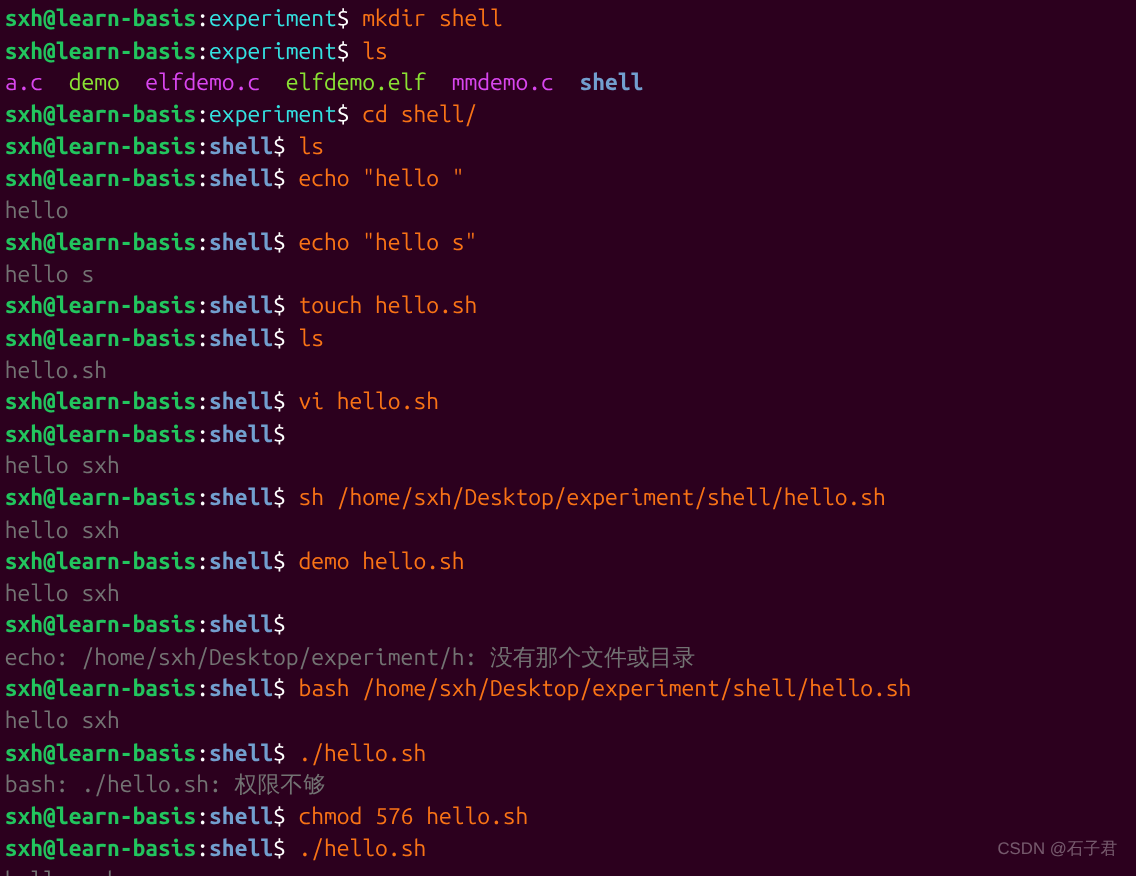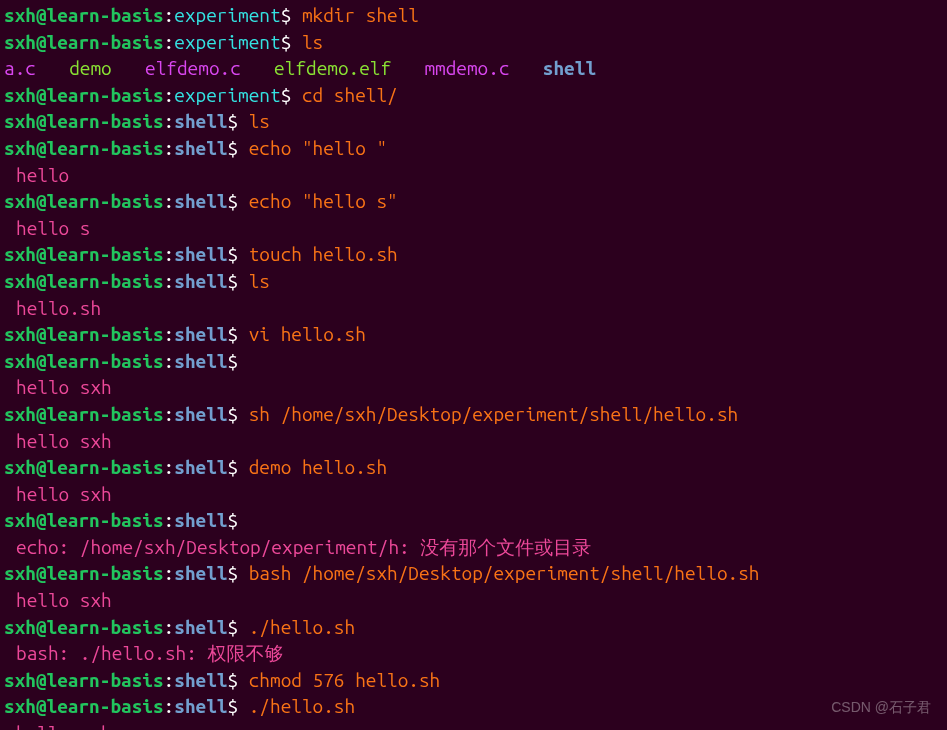--- a/index.html
+++ b/index.html
@@ -23,21 +23,21 @@
       white-space: pre;
       display: flex;
       flex-wrap: nowrap;
     }
     .user { color: #22c55e; font-weight: bold; }
     .colon { color: #ffffff; }
     .path-cyan { color: #34e2e2; font-weight: normal; }
     .path-blue { color: #729fcf; font-weight: bold; }
     .dollar { color: #ffffff; }
     .cmd { color: #f97316; }
-    .output { color: #ec4899; margin-left: 12px; }
+    .output { color: #737373; }
     .ls-white { color: #d946ef; }
     .ls-green { color: #8ae234; font-weight: normal; }
     .ls-blue { color: #729fcf; font-weight: bold; }
     .watermark {
       position: absolute;
       bottom: 12px;
       right: 16px;
       color: rgba(255,255,255,0.35);
       font-size: 14px;
       font-family: sans-serif;

